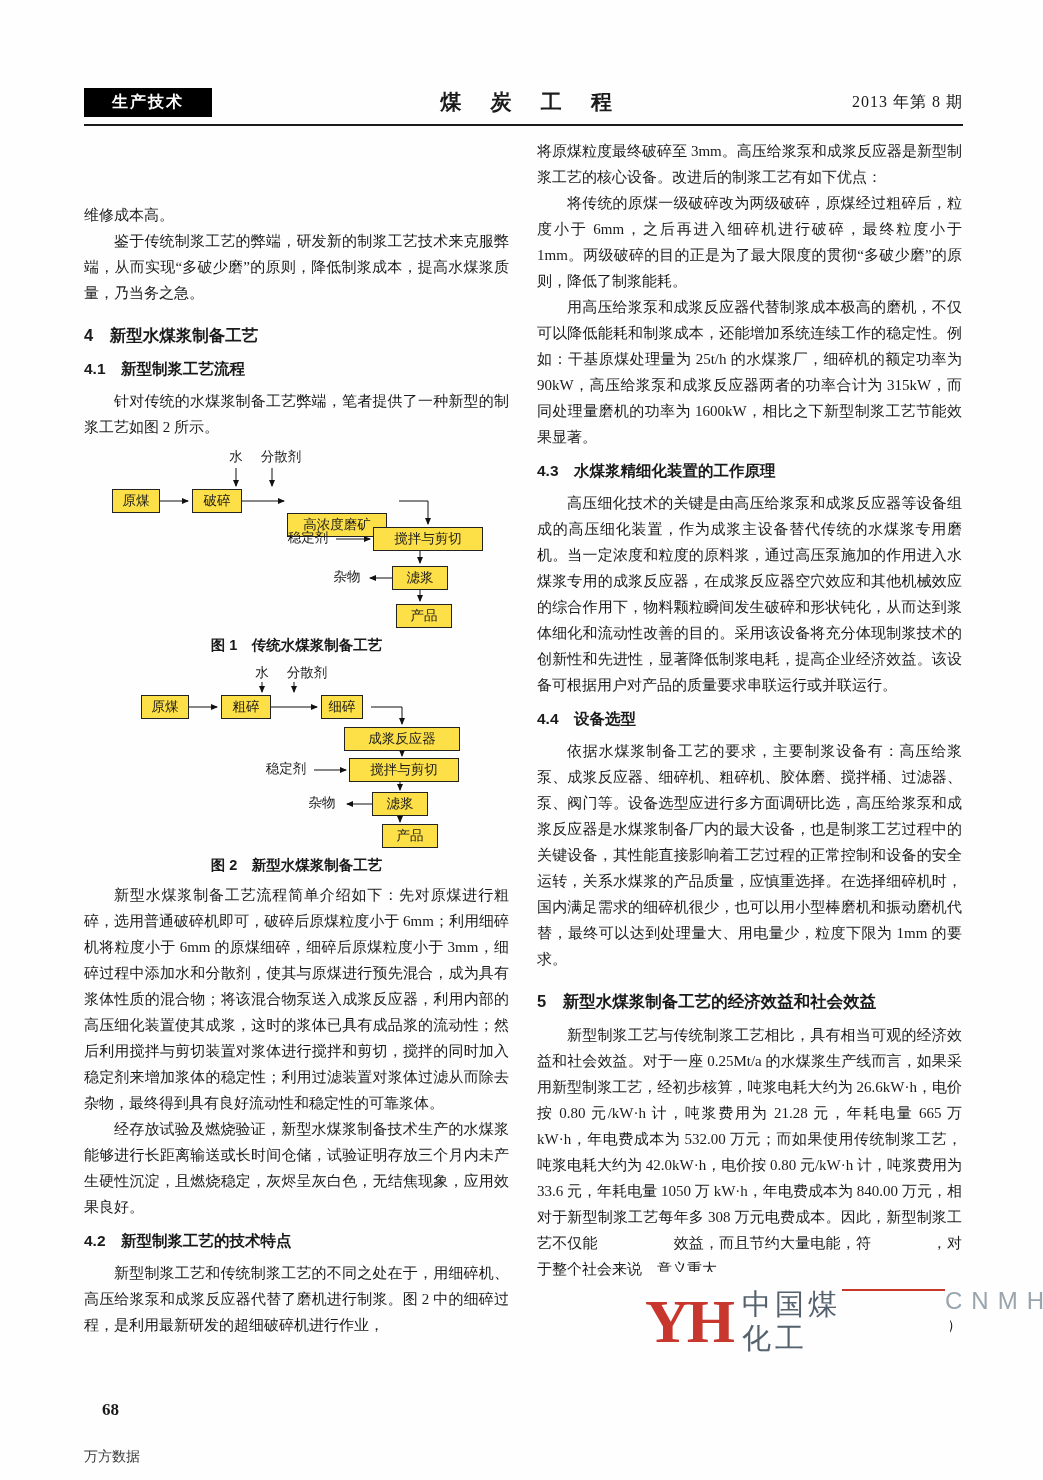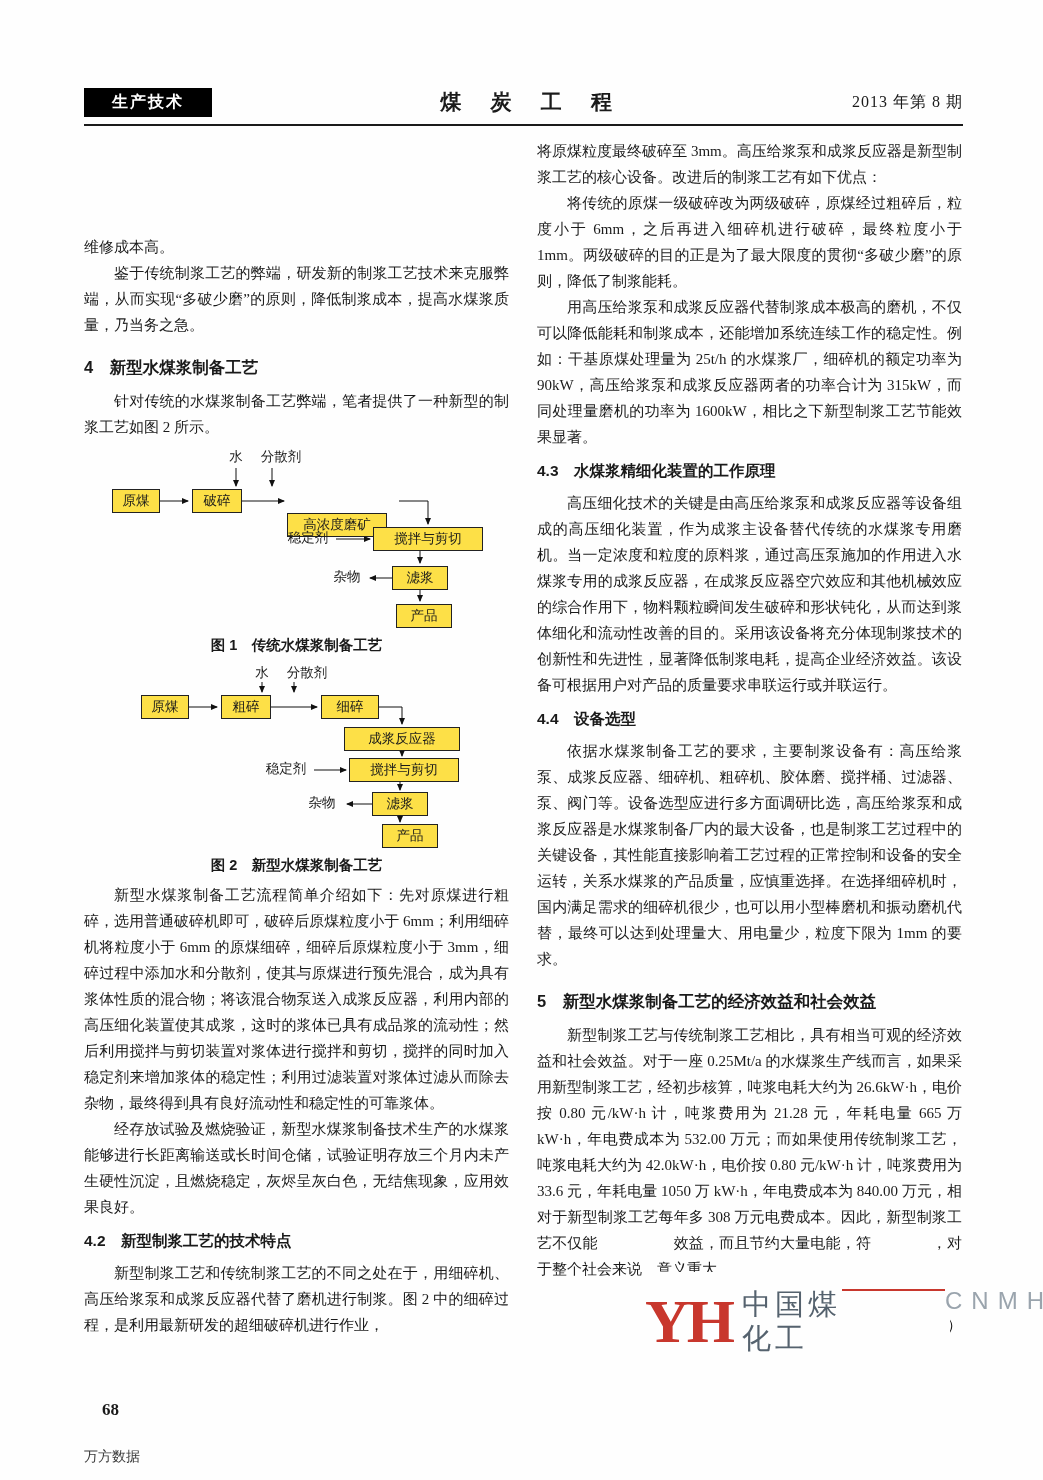--- a/index.html
+++ b/index.html
@@ -52,20 +52,21 @@
     <span class="issue">2013 年第 8 期</span>
   </div>
   <div class="rule"></div>
 
   <div class="columns">
 
     <div class="col">
       <p class="para cont">维修成本高。</p>
       <p class="para">鉴于传统制浆工艺的弊端，研发新的制浆工艺技术来克服弊端，从而实现“多破少磨”的原则，降低制浆成本，提高水煤浆质量，乃当务之急。</p>
       <div class="h-big">4　新型水煤浆制备工艺</div>
+      <div class="h-sub">4.1　新型制浆工艺流程</div>
       <p class="para">针对传统的水煤浆制备工艺弊端，笔者提供了一种新型的制浆工艺如图 2 所示。</p>
 
       <div class="figure">
         <div class="fig-diagram">
           <svg class="arrowsvg" width="425" height="186">
             <defs>
               <marker id="ar1" markerWidth="7" markerHeight="7" refX="6" refY="3" orient="auto">
                 <path d="M0,0 L7,3 L0,6 z" fill="#111"></path>
               </marker>
             </defs>
@@ -109,21 +110,21 @@
             <line x1="318" y1="87" x2="318" y2="92" stroke="#111" stroke-width="1" marker-end="url(#ar2)"></line>
             <line x1="230" y1="106" x2="262" y2="106" stroke="#111" stroke-width="1" marker-end="url(#ar2)"></line>
             <line x1="316" y1="118" x2="316" y2="126" stroke="#111" stroke-width="1" marker-end="url(#ar2)"></line>
             <line x1="288" y1="140" x2="263" y2="140" stroke="#111" stroke-width="1" marker-end="url(#ar2)"></line>
             <line x1="316" y1="152" x2="316" y2="158" stroke="#111" stroke-width="1" marker-end="url(#ar2)"></line>
           </svg>
           <div class="flowlabel" style="left:163px;top:0;width:30px;">水</div>
           <div class="flowlabel" style="left:192px;top:0;width:62px;">分散剂</div>
           <div class="nodebox" style="left:57px;top:31px;width:48px;">原煤</div>
           <div class="nodebox" style="left:137px;top:31px;width:50px;">粗碎</div>
-          <div class="nodebox" style="left:237px;top:31px;width:58px;">细碎</div>
+          <div class="nodebox" style="left:237px;top:31px;width:42px;">细碎</div>
           <div class="nodebox" style="left:260px;top:63px;width:116px;">成浆反应器</div>
           <div class="flowlabel" style="left:176px;top:96px;width:52px;">稳定剂</div>
           <div class="nodebox" style="left:265px;top:94px;width:110px;">搅拌与剪切</div>
           <div class="flowlabel" style="left:218px;top:130px;width:40px;">杂物</div>
           <div class="nodebox" style="left:288px;top:128px;width:56px;">滤浆</div>
           <div class="nodebox" style="left:298px;top:160px;width:56px;">产品</div>
         </div>
         <div class="figcap">图 2　新型水煤浆制备工艺</div>
       </div>
 

